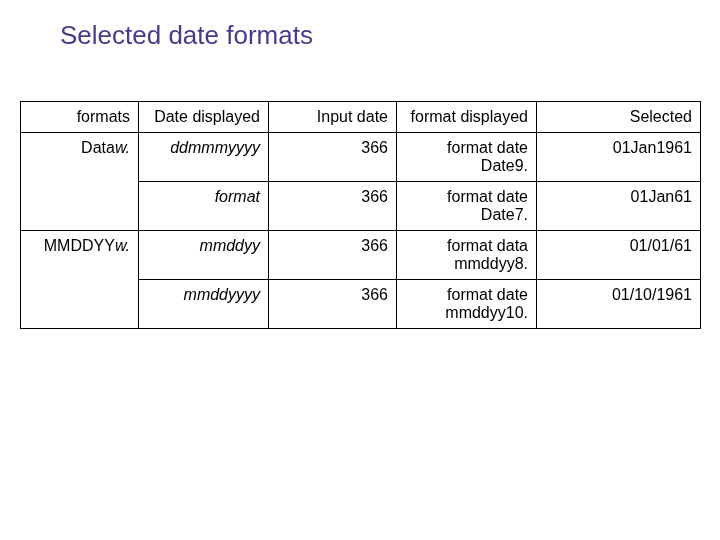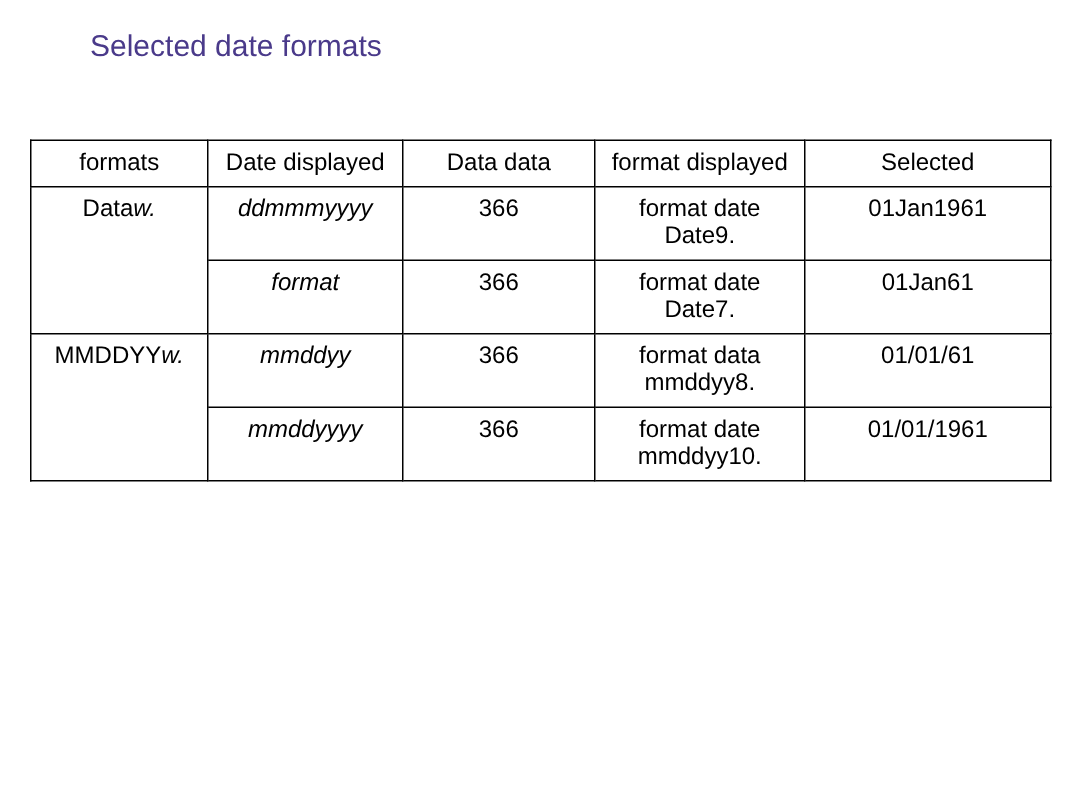--- a/index.html
+++ b/index.html
@@ -10,34 +10,34 @@
     background: #ffffff;
     font-family: Verdana, Geneva, sans-serif;
     color: #000000;
     box-sizing: border-box;
   }
   .slide {
     padding: 20px 20px 0 20px;
     box-sizing: border-box;
   }
   .title {
-    font-size: 20px;
+    font-size: 26px;
     color: #4a3a8a;
     margin: 0 0 50px 40px;
     font-weight: normal;
   }
   table {
     border-collapse: collapse;
     width: 680px;
     table-layout: fixed;
   }
   th, td {
     border: 1px solid #000000;
     padding: 6px 8px;
-    text-align: center;
+    text-align: right;
     vertical-align: top;
     font-size: 16px;
     font-weight: normal;
     background: #ffffff;
   }
   col.c1 { width: 118px; }
   col.c2 { width: 130px; }
   col.c3 { width: 128px; }
   col.c4 { width: 140px; }
   col.c5 { width: 164px; }
@@ -54,21 +54,21 @@
       <col class="c1">
         <col class="c2">
         <col class="c3">
         <col class="c4">
         <col class="c5">
     </colgroup>
     <tbody>
         <tr>
       <th>formats</th>
       <th>Date displayed</th>
-      <th>Data data</th>
+      <th>Input date</th>
       <th>format displayed</th>
       <th>Selected</th>
     </tr>
 
     <tr>
       <td rowspan="2">
         <span>Data</span><span class="italic">w.</span>
       </td>
       <td class="italic">ddmmmyyyy</td>
       <td>366</td>
@@ -88,17 +88,17 @@
       </td>
       <td class="italic">mmddyy</td>
       <td>366</td>
       <td>format data mmddyy8.</td>
       <td>01/01/61</td>
     </tr>
     <tr>
       <td class="italic">mmddyyyy</td>
       <td>366</td>
       <td>format date mmddyy10.</td>
-      <td>01/01/1961</td>
+      <td>01/10/1961</td>
     </tr>
   </tbody>
     </table>
 </div>
 
 </body></html>

